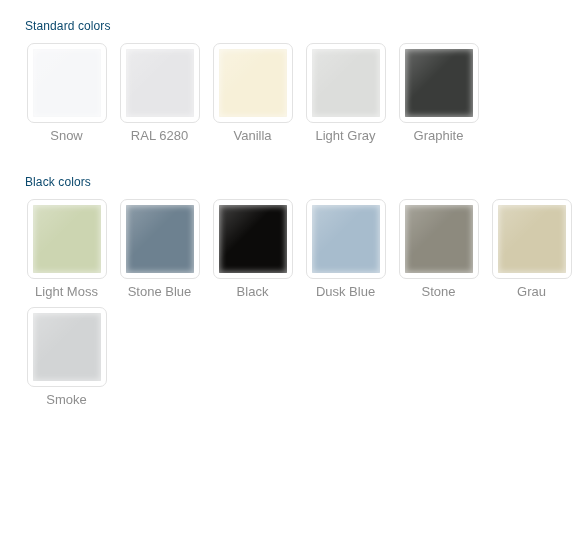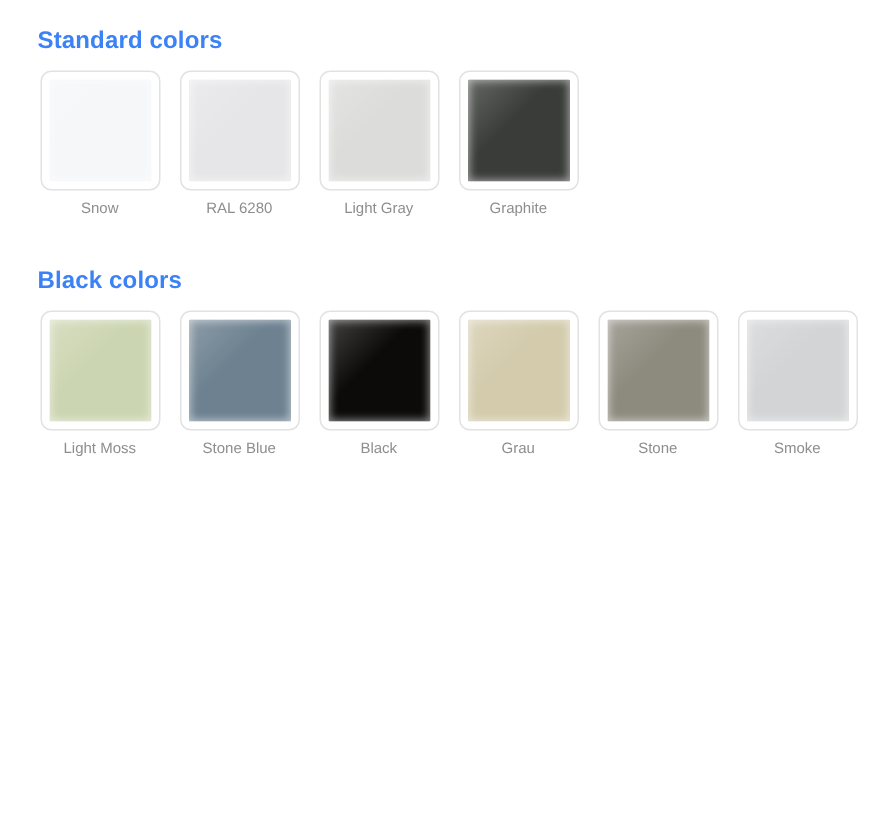--- a/index.html
+++ b/index.html
@@ -17,23 +17,23 @@
     position: relative;
     width: 587px;
     height: 545px;
     box-sizing: border-box;
     padding: 0;
   }
   .section {
     margin: 0;
   }
   .section-title {
-    color: #3b82f6;
-    font-size: 16px;
-    font-weight: 700;
+    color: #0c4a6e;
+    font-size: 12px;
+    font-weight: 400;
     letter-spacing: 0.1px;
     margin: 0;
     padding: 0 0 0 25px;
   }
   #section-standard { padding-top: 19px; }
   #section-trend { padding-top: 24px; }
 
   .swatch-grid {
     display: flex;
     flex-wrap: wrap;
@@ -65,21 +65,21 @@
   .swatch-tile {
     width: 68px;
     height: 68px;
     border-radius: 1px;
     box-shadow: inset 0 0 6px 1px rgba(255,255,255,0.55),
                 inset 0 0 2px 0 rgba(0,0,0,0.04);
     background-image: linear-gradient(135deg, rgba(255,255,255,0.22), rgba(255,255,255,0) 42%);
   }
   .swatch-label {
     margin-top: 6px;
-    font-size: 10px;
+    font-size: 13px;
     color: #8e8e8e;
     text-align: center;
     line-height: 14px;
     white-space: nowrap;
   }
 </style>
 </head>
 <body>
 
 <div class="page">
@@ -91,20 +91,26 @@
           <div class="swatch-card">
             <div class="swatch-tile" style="background-color: rgb(246, 247, 249);"></div>
           </div>
           <div class="swatch-label">Snow</div>
         </div>
         <div class="swatch">
           <div class="swatch-card">
             <div class="swatch-tile" style="background-color: rgb(230, 230, 232);"></div>
           </div>
           <div class="swatch-label">RAL 6280</div>
+        </div>
+        <div class="swatch">
+          <div class="swatch-card">
+            <div class="swatch-tile" style="background-color: rgb(247, 240, 216);"></div>
+          </div>
+          <div class="swatch-label">Vanilla</div>
         </div>
         <div class="swatch">
           <div class="swatch-card">
             <div class="swatch-tile" style="background-color: rgb(220, 221, 219);"></div>
           </div>
           <div class="swatch-label">Light Gray</div>
         </div>
         <div class="swatch">
           <div class="swatch-card">
             <div class="swatch-tile" style="background-color: rgb(58, 60, 58);"></div>
@@ -130,29 +136,35 @@
           <div class="swatch-label">Stone Blue</div>
         </div>
         <div class="swatch">
           <div class="swatch-card">
             <div class="swatch-tile" style="background-color: rgb(12, 11, 10);"></div>
           </div>
           <div class="swatch-label">Black</div>
         </div>
         <div class="swatch">
           <div class="swatch-card">
-            <div class="swatch-tile" style="background-color: rgb(211, 203, 172);"></div>
+            <div class="swatch-tile" style="background-color: rgb(167, 188, 205);"></div>
           </div>
-          <div class="swatch-label">Grau</div>
+          <div class="swatch-label">Dusk Blue</div>
         </div>
         <div class="swatch">
           <div class="swatch-card">
             <div class="swatch-tile" style="background-color: rgb(141, 138, 126);"></div>
           </div>
           <div class="swatch-label">Stone</div>
+        </div>
+        <div class="swatch">
+          <div class="swatch-card">
+            <div class="swatch-tile" style="background-color: rgb(211, 203, 172);"></div>
+          </div>
+          <div class="swatch-label">Grau</div>
         </div>
         <div class="swatch">
           <div class="swatch-card">
             <div class="swatch-tile" style="background-color: rgb(210, 212, 213);"></div>
           </div>
           <div class="swatch-label">Smoke</div>
         </div>
       </div>
   </div>
 

